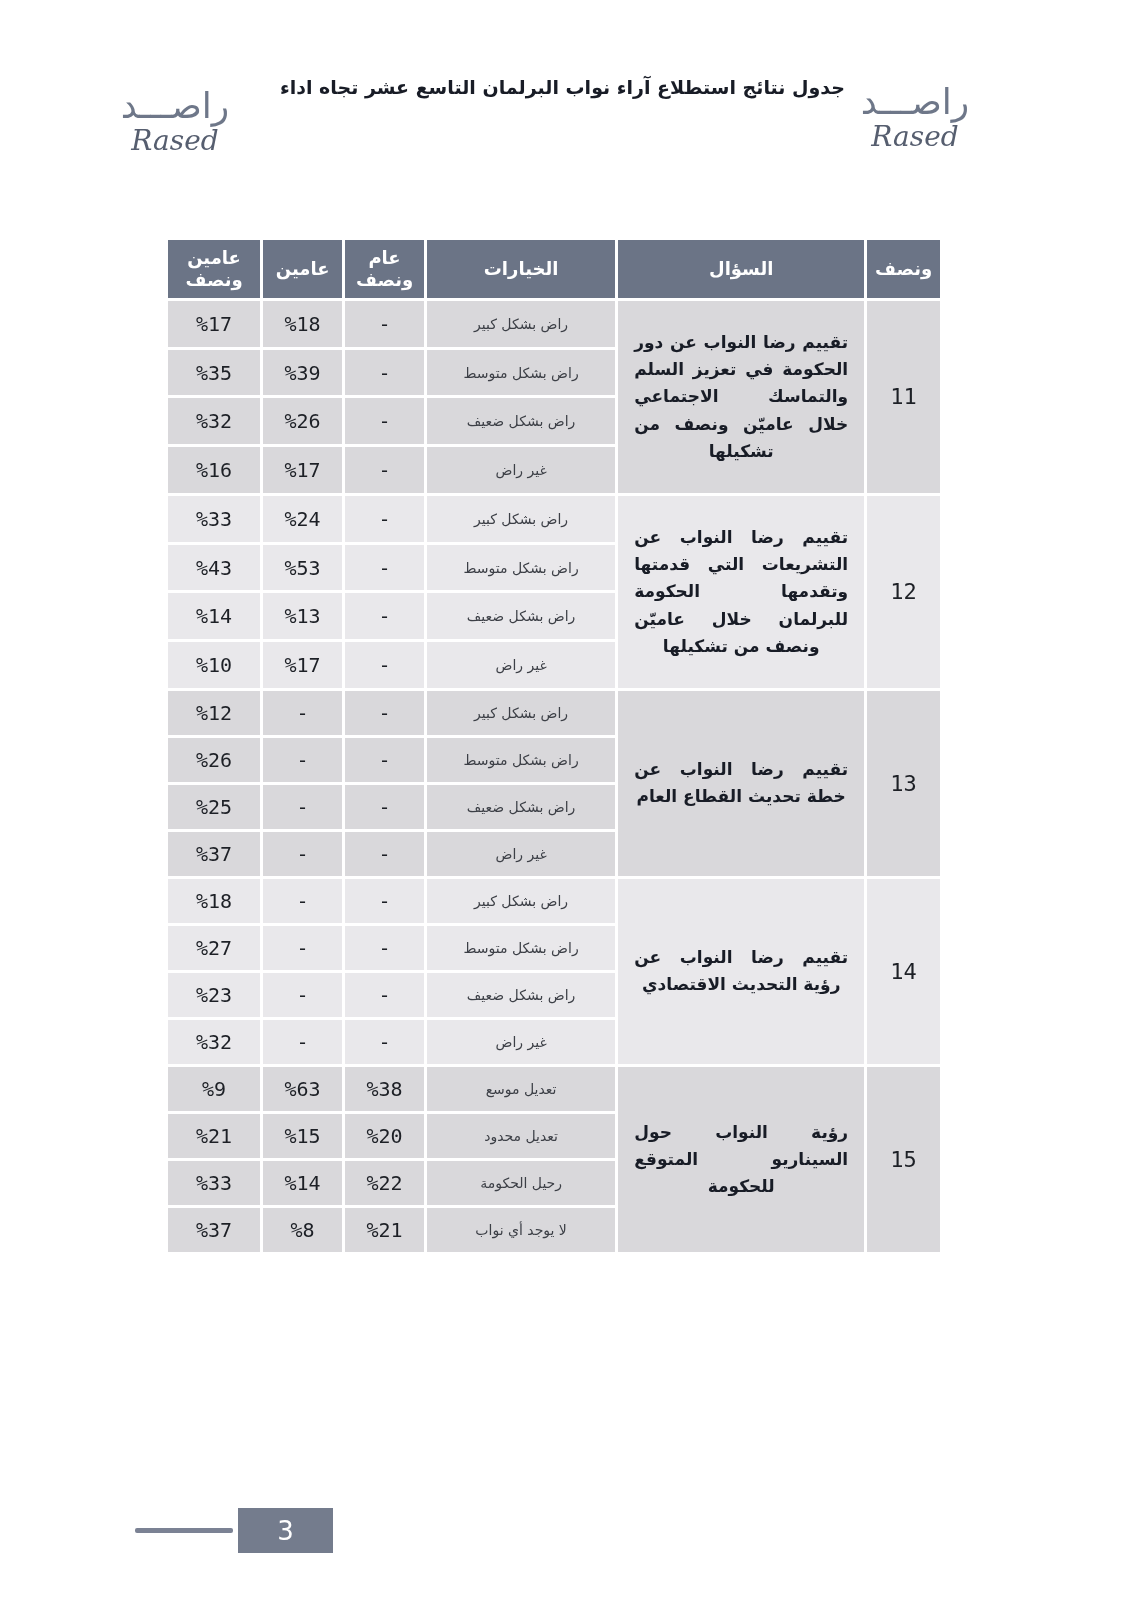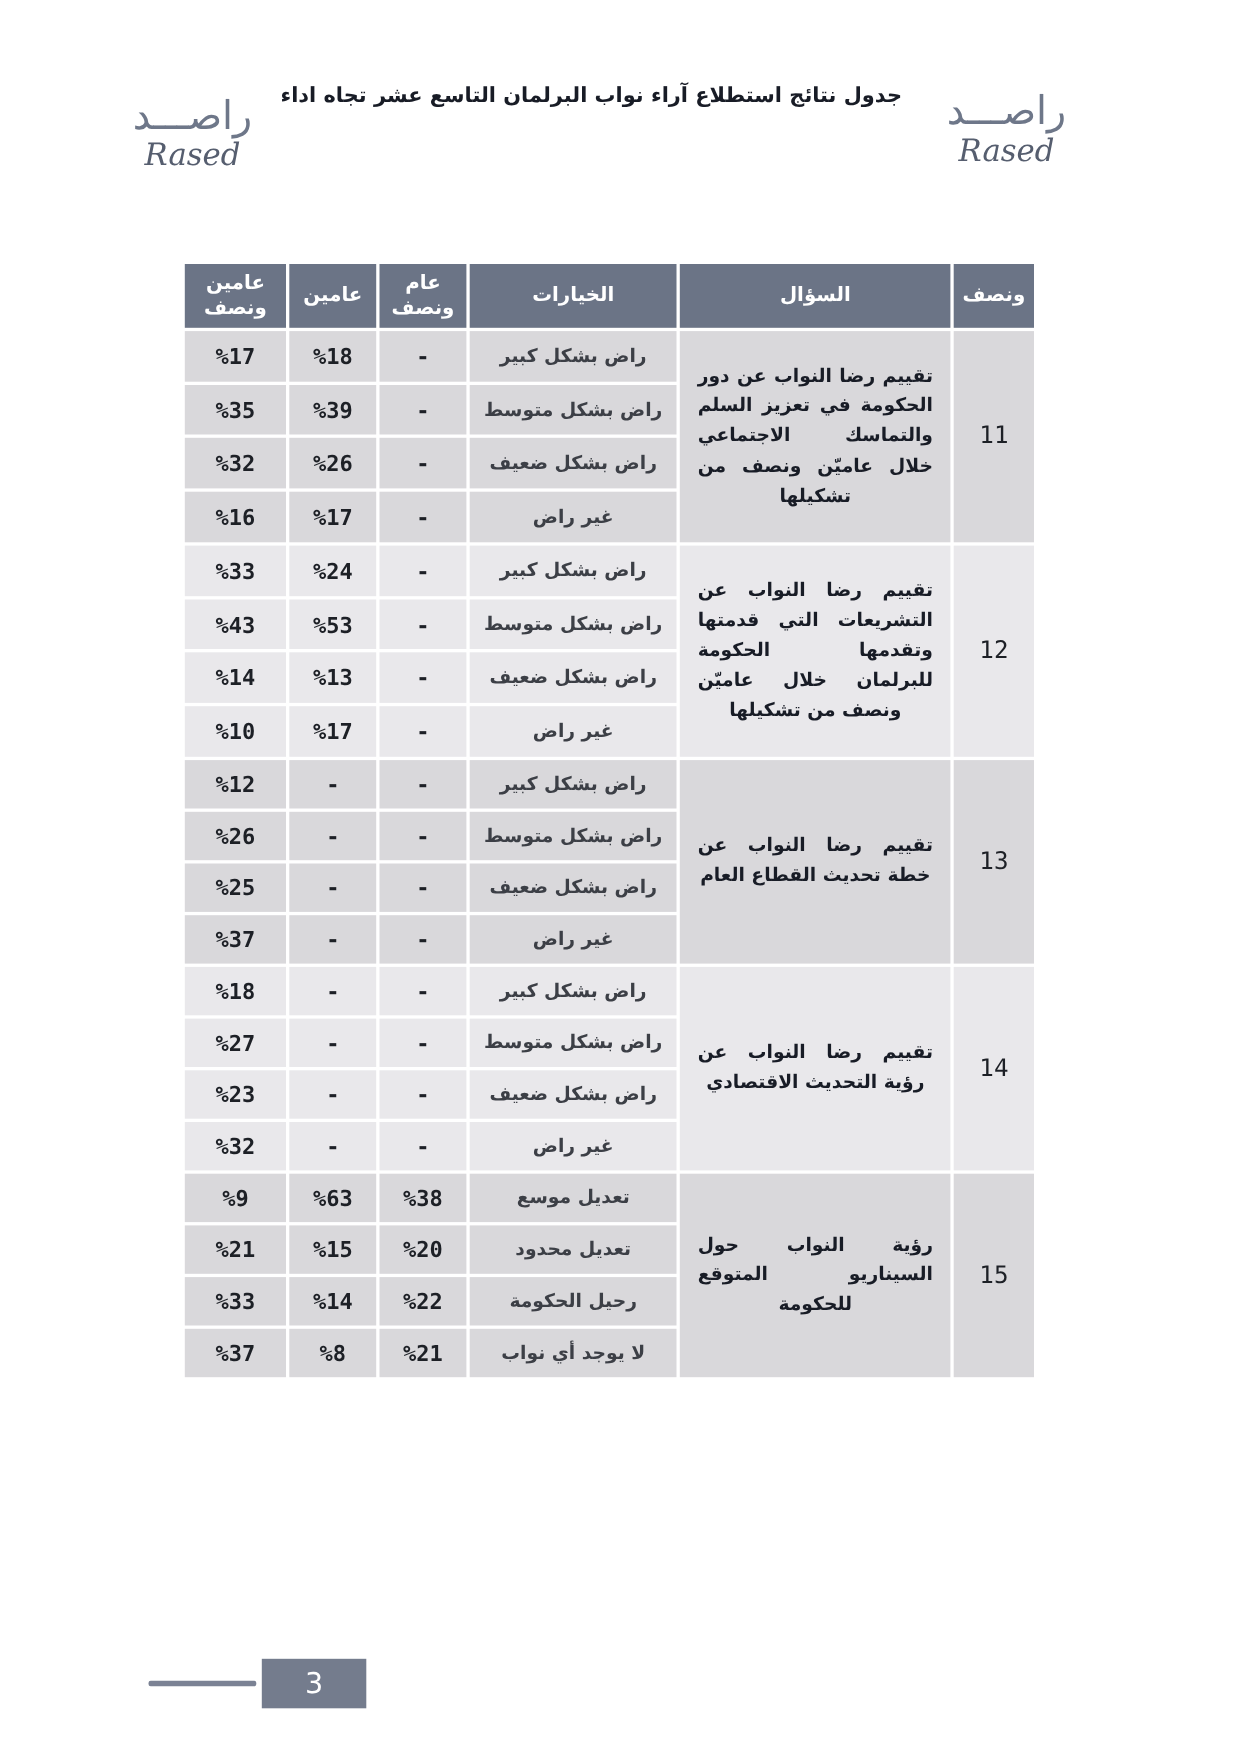--- a/index.html
+++ b/index.html
@@ -28,21 +28,21 @@
     font-size:36px;color:var(--logo-color);font-weight:400;
     line-height:1.0;letter-spacing:1px;
   }
   .logo .latin{
     font-family:"DejaVu Serif","Liberation Serif",serif;
     font-style:italic;font-size:28px;color:var(--logo-latin);
     line-height:1.2;
   }
   .doc-title{
     position:absolute;left:255px;top:68px;width:590px;
-    direction:rtl;text-align:left;color:var(--title-color);
+    direction:rtl;text-align:right;color:var(--title-color);
   }
   .doc-title .line{font-size:19px;font-weight:bold;line-height:2.1;}
   
   table.results{
     position:absolute;left:165px;top:237px;width:778px;
     direction:rtl;border-collapse:separate;border-spacing:3px;
     table-layout:fixed;
   }
   col.c-num{width:72px;}
   col.c-question{width:243px;}
@@ -60,24 +60,24 @@
   tr.shade-b td{background:var(--block-light);}
   td.q-cell{
     font-weight:bold;font-size:17px;color:var(--title-color);
     text-align:justify;text-align-last:center;line-height:1.6;
     padding:28px 16px;
   }
   td.num-cell{
     font-family:"DejaVu Sans Mono","Liberation Mono",monospace;
     font-size:22px;color:var(--num-color);
   }
-  td.opt-cell{font-size:17px;color:var(--option-color);font-weight:bold;}
+  td.opt-cell{font-size:14px;color:var(--option-color);}
   td.val-cell{
     direction:ltr;font-family:"DejaVu Sans Mono","Liberation Mono",monospace;
-    font-size:20px;color:var(--num-color);font-weight:bold;
+    font-size:20px;color:var(--num-color);
   }
   
   .footer-line{
     position:absolute;left:135px;top:1528px;width:98px;height:5px;
     background:var(--footer-line);border-radius:2px;
   }
   .page-badge{
     position:absolute;left:238px;top:1508px;width:95px;height:45px;
     background:var(--footer-box);color:#ffffff;
     display:flex;align-items:center;justify-content:center;

